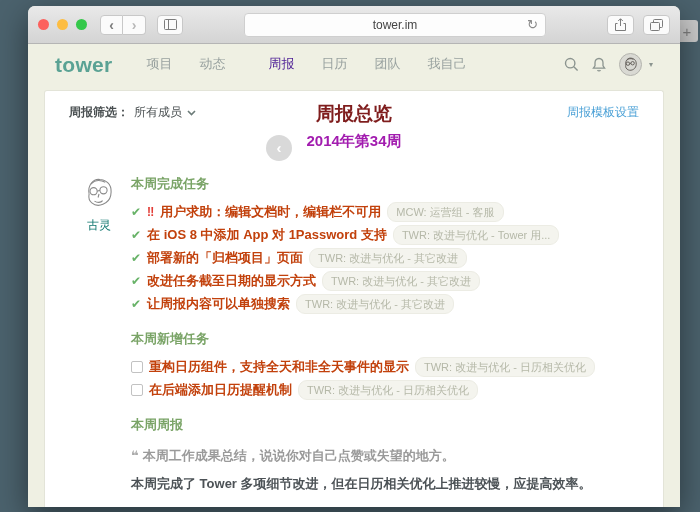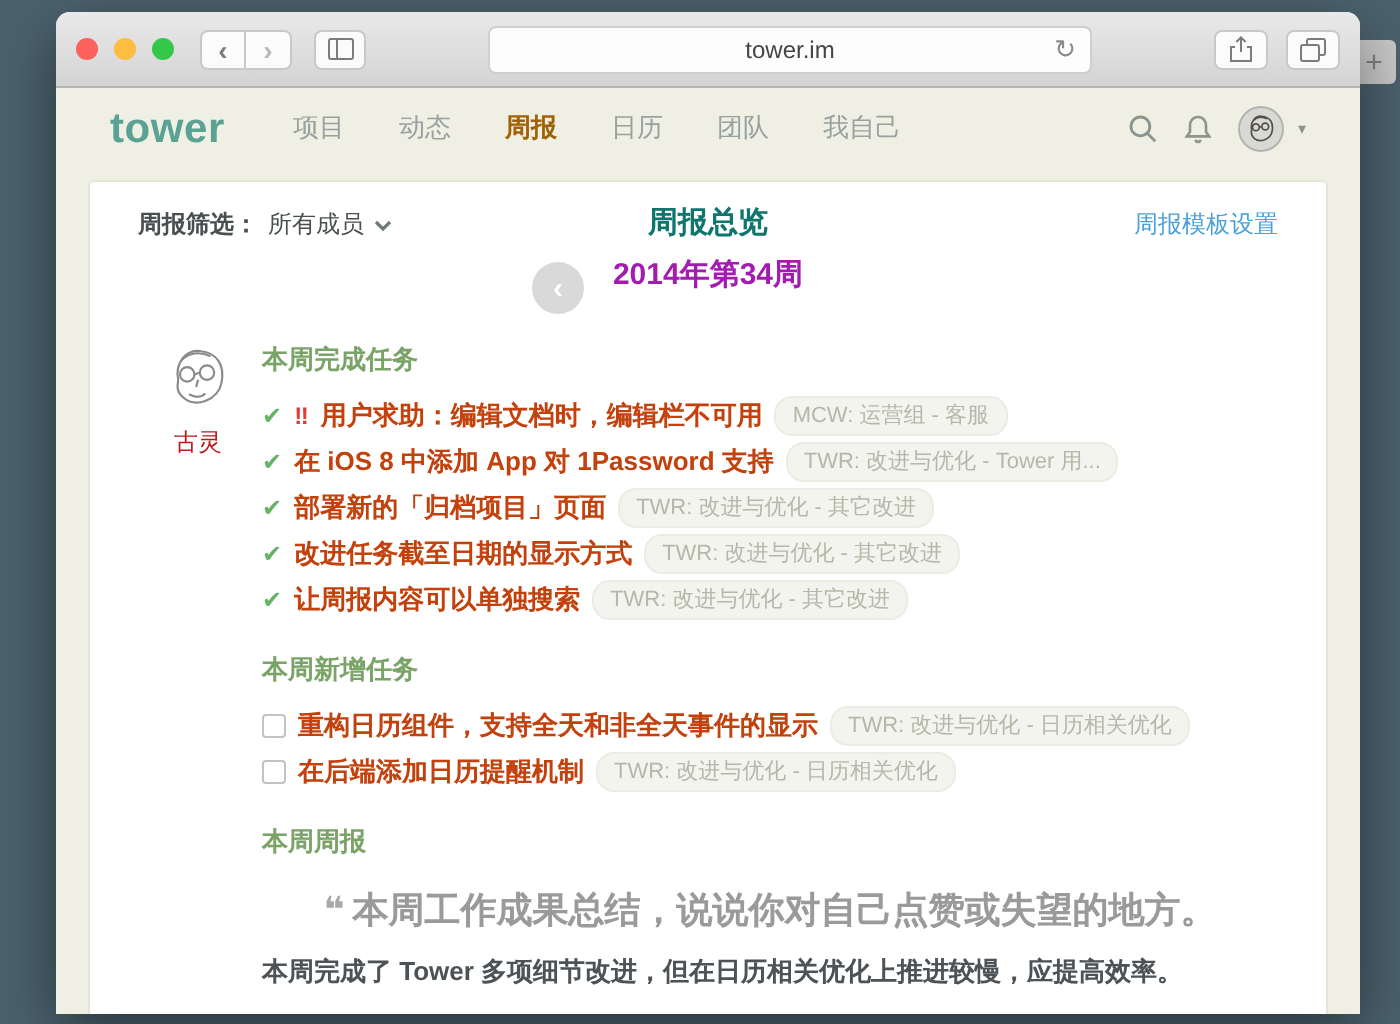--- a/index.html
+++ b/index.html
@@ -49,65 +49,65 @@
   .refresh{position:absolute;right:7px;color:#8b8b8b;font-size:13px;line-height:1;}
   .sharebtn{width:27px;border-radius:4px;}
   .tabsbtn{width:27px;border-radius:4px;margin-left:2px;}
   .iconsvg{display:block;}
   
   .site{height:493px;background:#eff0e3;display:flex;flex-direction:column;border-radius:17px;}
   .site-header{height:40px;flex:0 0 40px;display:flex;align-items:center;padding:0 27px;}
   .logo{color:#5aa294;font-weight:bold;font-size:21px;letter-spacing:.3px;line-height:1;}
   .topnav{display:flex;gap:27px;margin-left:34px;font-size:13px;color:#98a19f;}
   .topnav .navitem{cursor:default;}
-  .topnav .active{color:#a16207;font-weight:bold;}
+  .topnav .active{color:#4c1d95;font-weight:normal;margin-left:16px;}
   .hdr-icons{margin-left:auto;display:flex;align-items:center;gap:13px;color:#8b948f;}
   .mini-avatar{
     width:21px;height:21px;border-radius:50%;overflow:hidden;background:#d9d9d3;
     border:1px solid #b4b4ae;display:flex;align-items:center;justify-content:center;
   }
   .hdr-caret{font-size:8px;color:#8b948f;margin-left:-6px;}
   
   .page{flex:1;padding:6px 16px 0;box-sizing:border-box;overflow:hidden;}
   .card{
     background:#ffffff;border:1px solid #e3e4d8;border-bottom:none;border-radius:3px 3px 0 0;
     height:100%;box-sizing:border-box;padding:13px 24px 0;position:relative;
   }
   .card-head{display:grid;grid-template-columns:1fr auto 1fr;align-items:start;}
   .filter{font-size:12px;color:#494f51;display:flex;align-items:center;gap:5px;}
   .filter-label{font-weight:bold;}
-  .page-title{font-size:15px;font-weight:bold;color:#0f766e;line-height:1.1;}
+  .page-title{font-size:19px;font-weight:bold;color:#7f1d1d;line-height:1.1;}
   .settings-link{justify-self:end;font-size:12px;color:#4aa0d6;cursor:pointer;}
   .week-nav{position:relative;text-align:center;margin-top:7px;}
   .prev-btn{
     position:absolute;left:calc(50% - 88px);top:3px;width:26px;height:26px;border-radius:50%;
     background:#d9d9d9;color:#ffffff;font-size:15px;font-weight:bold;
     display:flex;align-items:center;justify-content:center;cursor:pointer;
   }
   .week-title{font-size:15px;font-weight:bold;color:#a21caf;}
   .week-range{font-size:11px;color:#b4b4b4;margin-top:4px;}
   
   .report{margin-top:24px;position:relative;padding-left:62px;}
   .member{position:absolute;left:6px;top:0;width:48px;text-align:center;}
   .avatar{
     width:36px;height:36px;margin:0 auto;border-radius:3px;background:#fff;
   }
-  .member-name{font-size:12px;color:#b91c1c;margin-top:6px;}
+  .member-name{font-size:12px;color:#0f766e;margin-top:6px;}
   .sec-heading{font-size:13px;font-weight:bold;color:#7aa467;margin:16px 0 9px;}
   .sec-heading.first{margin-top:2px;}
   .task{display:flex;align-items:center;gap:6px;margin:3px 0;line-height:16px;}
   .check{color:#67b267;font-weight:bold;font-size:12px;}
   .flag{color:#e23c36;font-weight:bold;font-size:12px;}
   .cbox{width:10px;height:10px;border:1px solid #c2c2c2;border-radius:2px;flex:0 0 auto;}
   .task-text{font-size:13px;color:#c2410c;font-weight:bold;}
   .tag{
     font-size:11px;color:#b5b8a8;background:#f4f4ee;border:1px solid #ecece4;
     border-radius:9px;padding:1px 8px;white-space:nowrap;
   }
-  .quote{margin:13px 0 9px;font-size:18px;font-weight:bold;color:#9a9a9a;text-align:center;}
+  .quote{margin:13px 0 9px;font-size:13px;font-weight:bold;color:#9a9a9a;}
   .qmark{color:#a9a9a9;margin-right:4px;}
   .answer{margin:10px 0 13px;font-size:13px;}
   .answer.strong{font-weight:bold;color:#4c5256;}
 </style>
 </head>
 <body>
 
 <div class="bg-plus">+</div>
 
 <div class="window">

